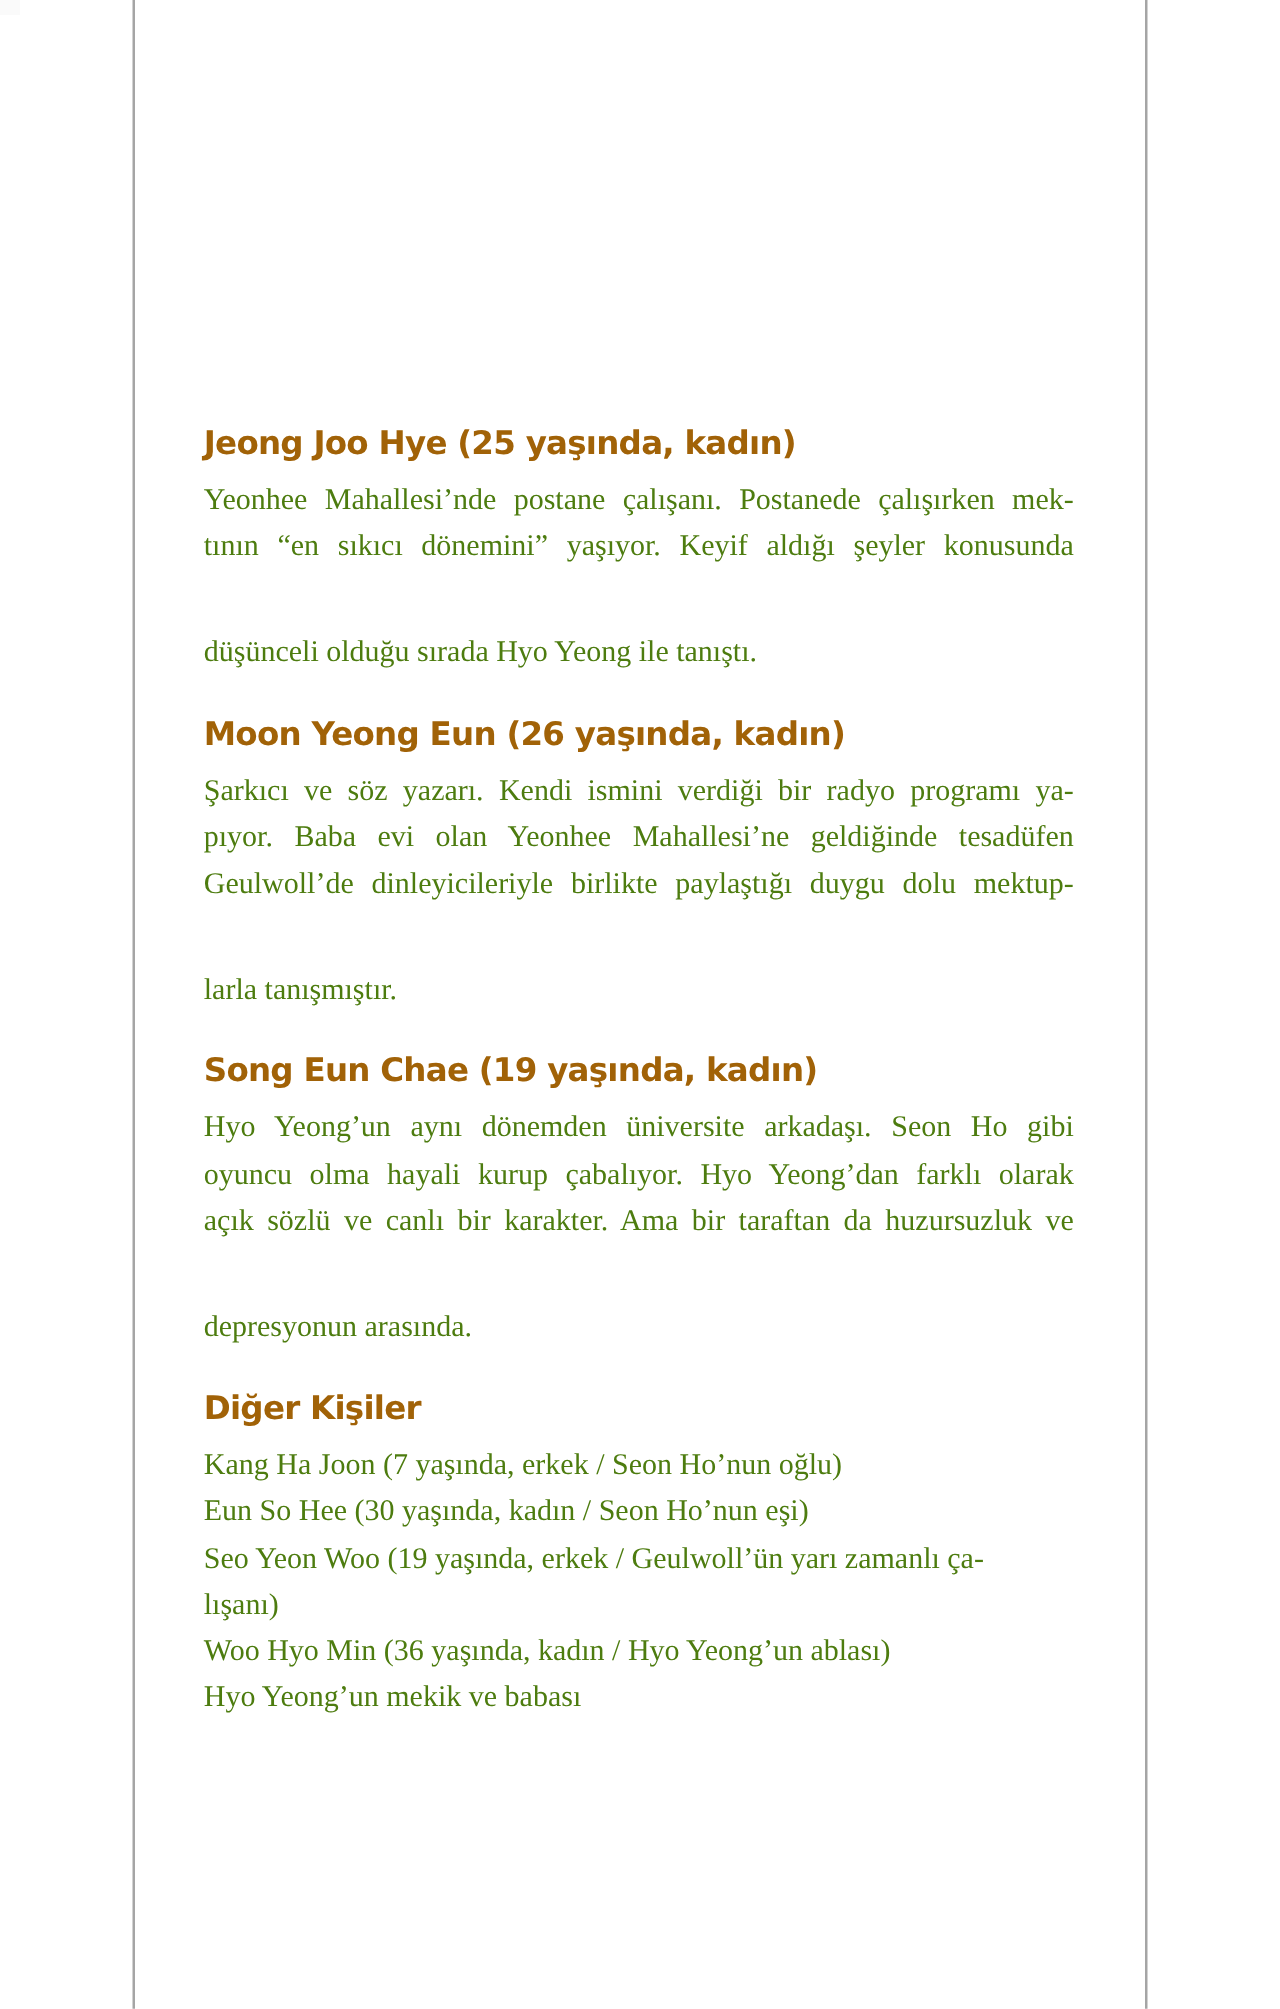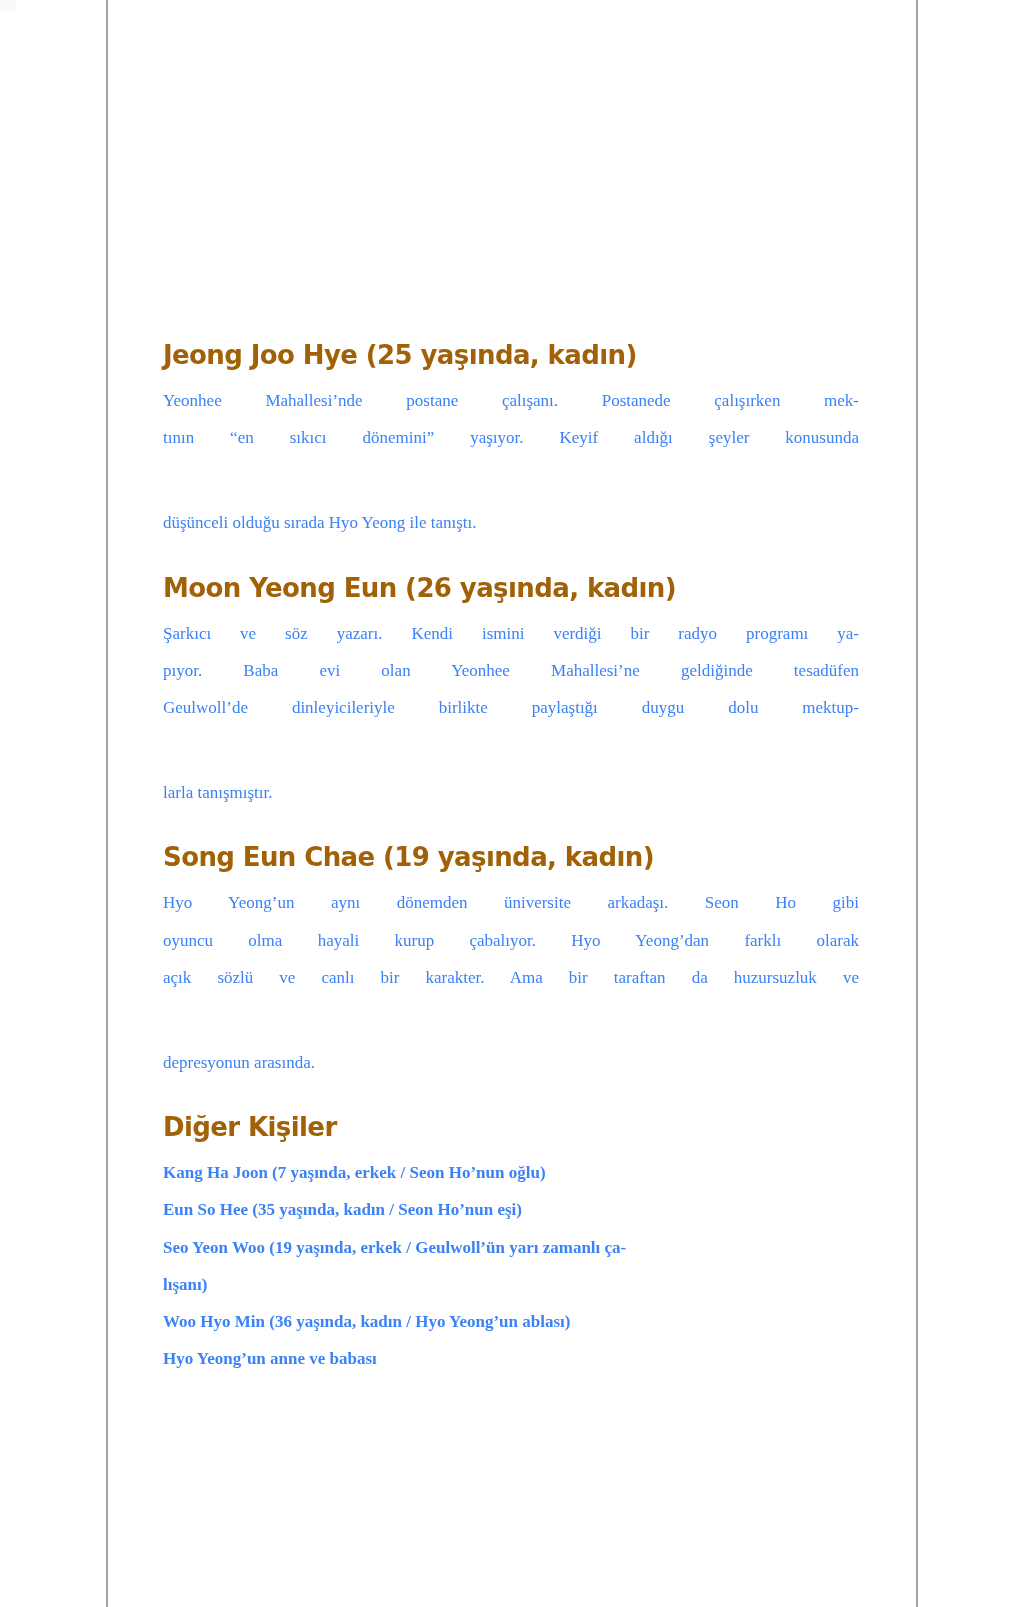--- a/index.html
+++ b/index.html
@@ -44,37 +44,37 @@
     font-family: "DejaVu Sans", sans-serif;
     font-weight: bold;
     font-size: 26px;
     line-height: 34px;
     letter-spacing: -0.6px;
     color: #a16207;
     margin: 0 0 10px 0;
   }
 
   .para, .list {
-    font-size: 17px;
+    font-size: 24px;
     line-height: 37.2px;
-    color: #3b82f6;
+    color: #4d7c0f;
     margin: 0 0 29px 0;
   }
   .para .line {
     text-align: justify;
     text-align-last: justify;
   }
   .para .line:last-child {
     text-align-last: left;
     margin-top: 48px;
   }
   .list .line {
     text-align: left;
   }
-  .section:last-child .list { margin-bottom: 0; font-weight: bold; }
+  .section:last-child .list { margin-bottom: 0; }
 </style>
 </head>
 <body>
 
 <div>
   <div class="corner-artifact"></div>
   <div class="page-edge left"></div>
   <div class="page-edge right"></div>
 
   <div class="content">
@@ -105,22 +105,22 @@
           <div class="line">oyuncu olma hayali kurup çabalıyor. Hyo Yeong’dan farklı olarak</div>
           <div class="line">açık sözlü ve canlı bir karakter. Ama bir taraftan da huzursuzluk ve</div>
           <div class="line">depresyonun arasında.</div>
         </div>
     </div>
 
     <div class="section">
       <h2 class="section-heading">Diğer Kişiler</h2>
       <div class="list">
           <div class="line">Kang Ha Joon (7 yaşında, erkek / Seon Ho’nun oğlu)</div>
-          <div class="line">Eun So Hee (35 yaşında, kadın / Seon Ho’nun eşi)</div>
+          <div class="line">Eun So Hee (30 yaşında, kadın / Seon Ho’nun eşi)</div>
           <div class="line">Seo Yeon Woo (19 yaşında, erkek / Geulwoll’ün yarı zamanlı ça-</div>
           <div class="line">lışanı)</div>
           <div class="line">Woo Hyo Min (36 yaşında, kadın / Hyo Yeong’un ablası)</div>
-          <div class="line">Hyo Yeong’un anne ve babası</div>
+          <div class="line">Hyo Yeong’un mekik ve babası</div>
         </div>
     </div>
 
   </div>
 </div>
 
 </body></html>

